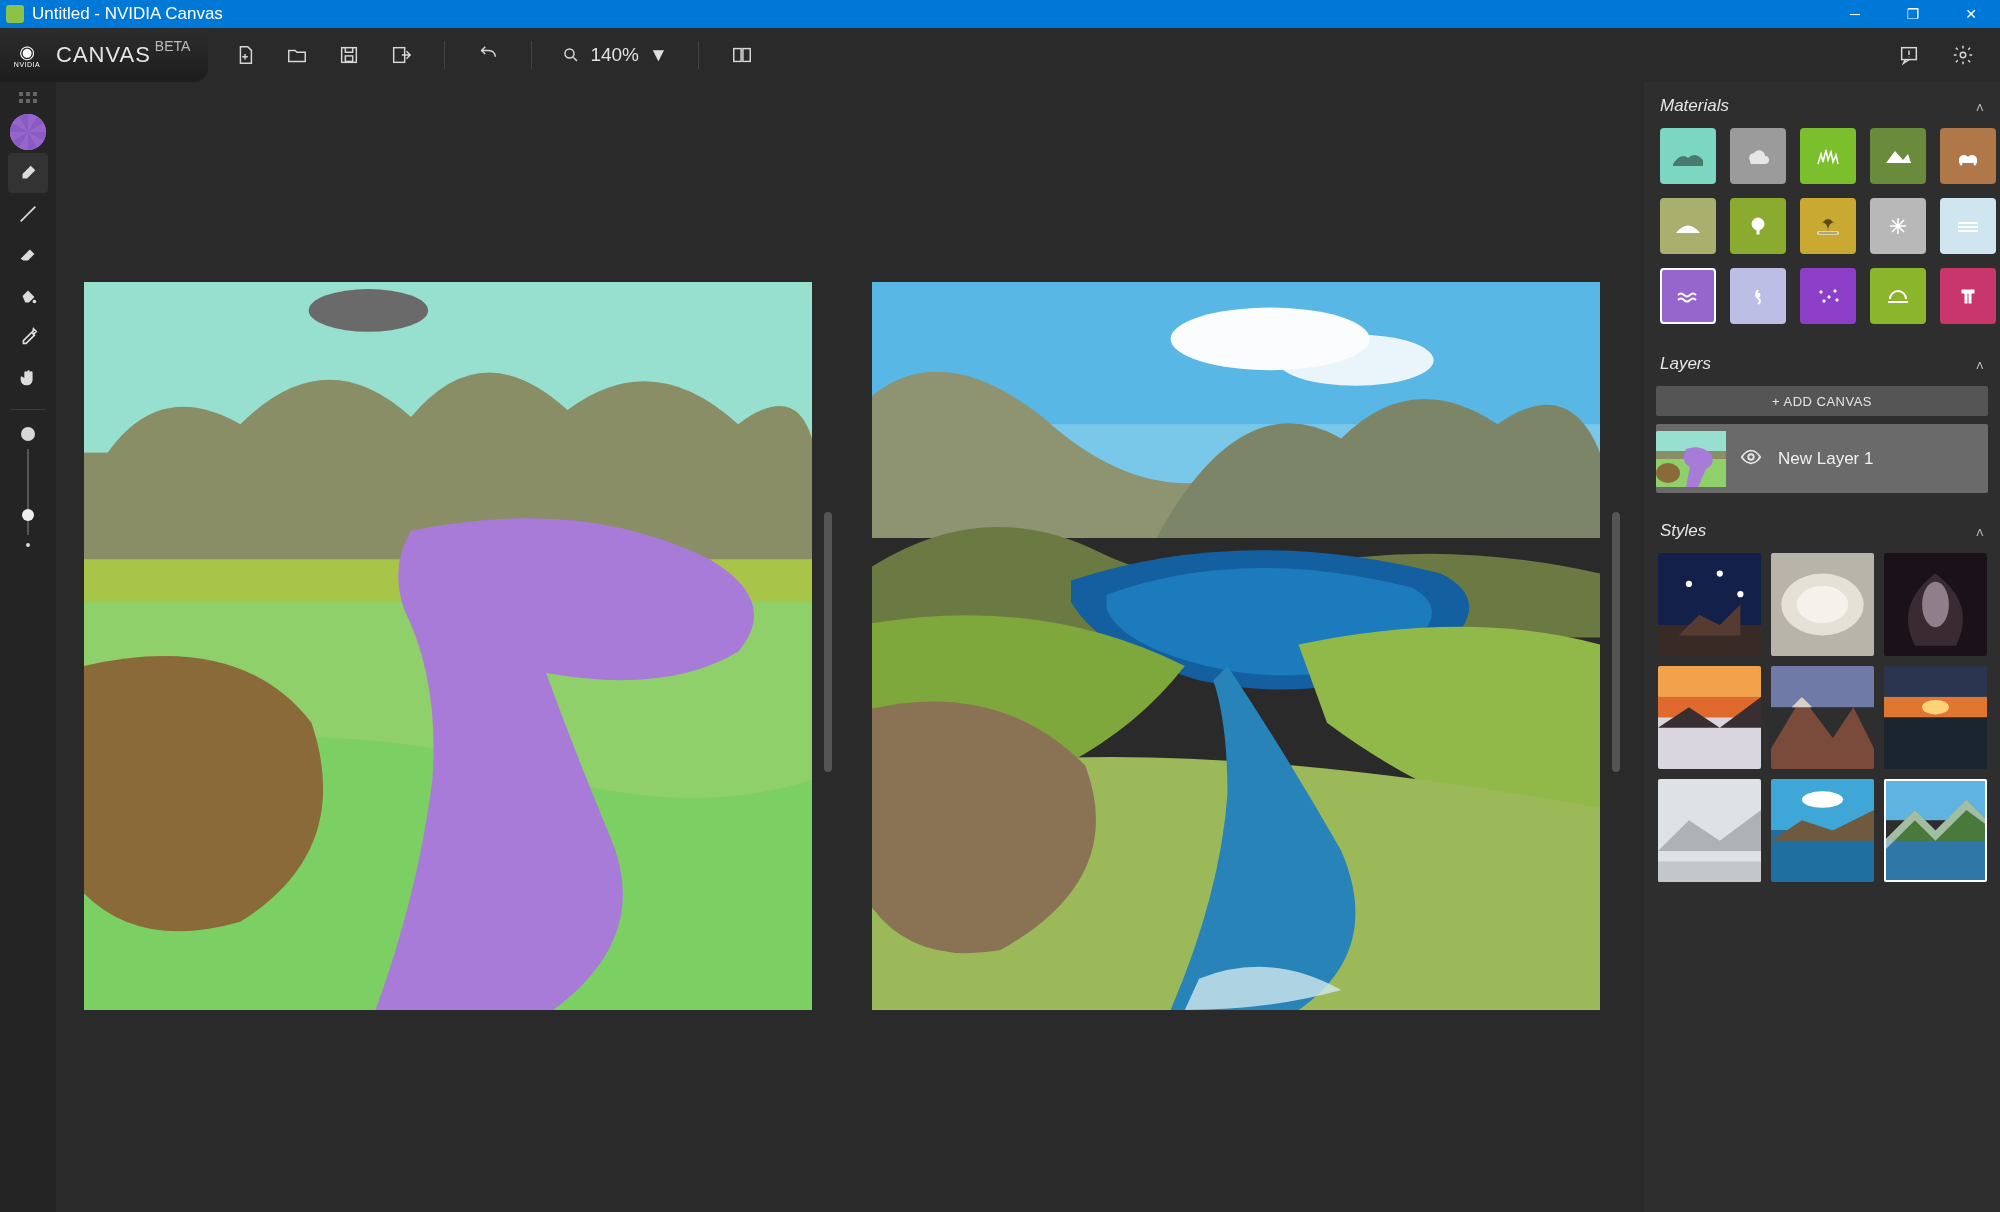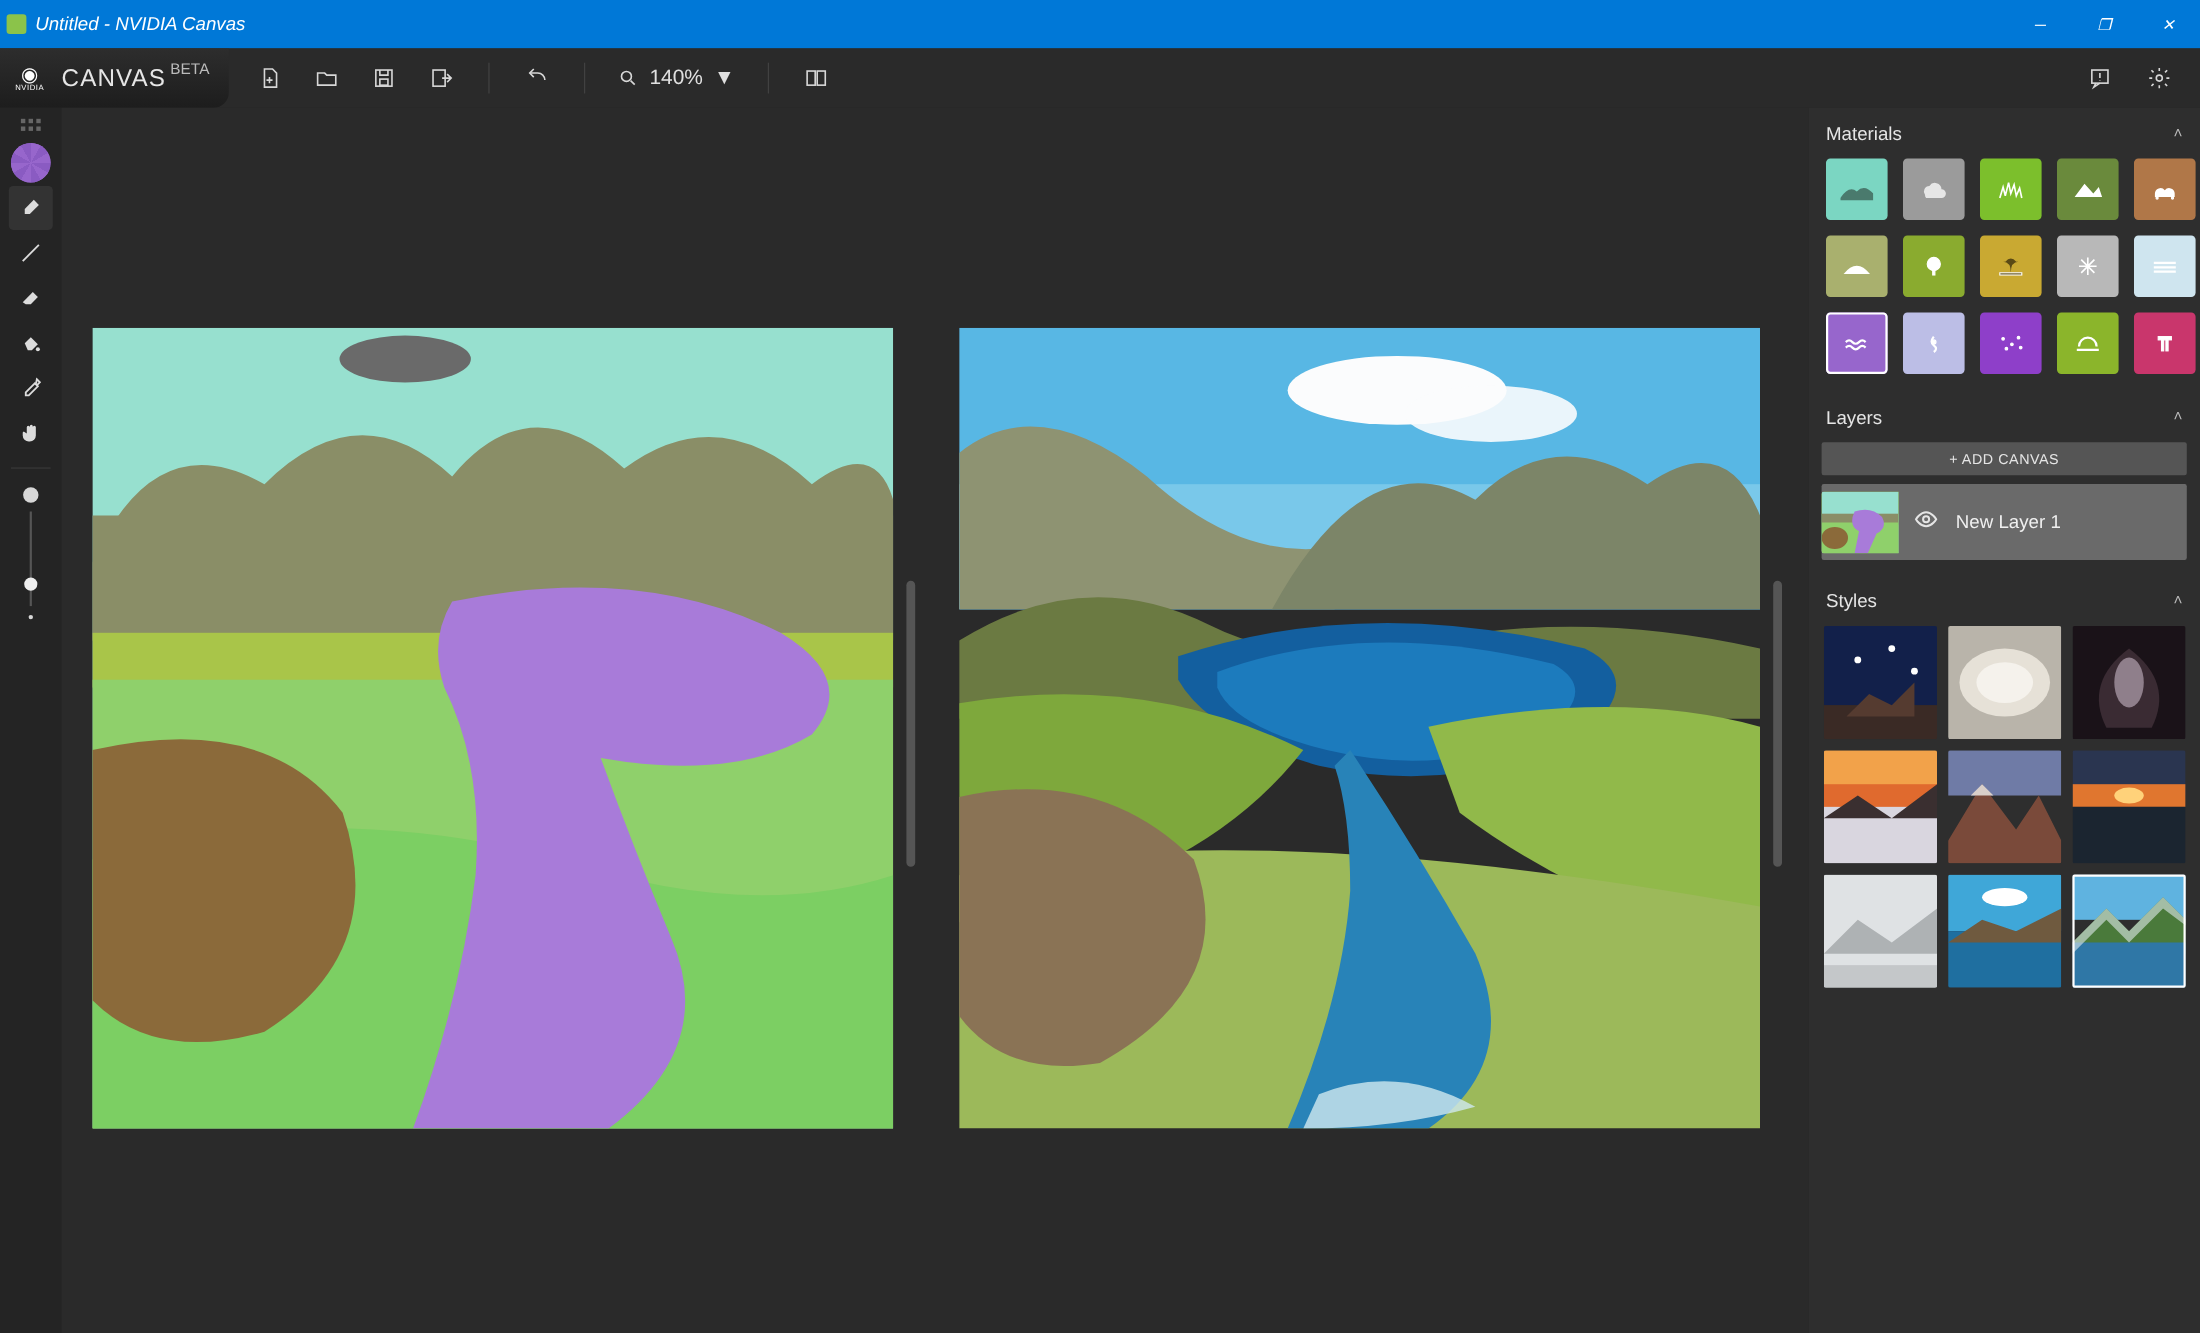--- a/index.html
+++ b/index.html
@@ -1,19 +1,19 @@
 <!DOCTYPE html>
 <html><head>
 <meta charset="utf-8">
 <style>
 * { margin:0; padding:0; box-sizing:border-box; font-family:"Segoe UI",Arial,sans-serif; }
 body { background:#2a2a2a; color:#ccc; overflow:hidden; width:2000px; height:1212px; }
 
 
-.titlebar { height:44px; background:#0078d7; display:flex; align-items:center; color:#fff; font-size:17px; padding-left:6px;font-style:italic; }
+.titlebar { height:28px; background:#0078d7; display:flex; align-items:center; color:#fff; font-size:17px; padding-left:6px; }
 .titlebar .appicon { width:18px; height:18px; margin-right:8px; background:#8bc34a; border-radius:3px; display:inline-block; }
 .titlebar .spacer { flex:1; }
 .titlebar .winbtn { width:58px; height:28px; display:flex; align-items:center; justify-content:center; font-size:14px; }
 
 
 .toolbar { height:54px; background:#2a2a2a; display:flex; align-items:center; }
 .brand { display:flex; align-items:center; background:linear-gradient(180deg,#2d2d2d 0%,#1d1d1d 100%); height:54px; padding:0 18px 0 10px; border-bottom-right-radius:14px; }
 .brand .nvlogo { width:34px; height:34px; margin-right:12px; display:flex; flex-direction:column; align-items:center; justify-content:center; }
 .brand .nvlogo .eye { color:#fff; font-size:18px; line-height:1; }
 .brand .nvlogo .nvtxt { color:#fff; font-size:7px; letter-spacing:.5px; }
@@ -72,21 +72,21 @@
 .ph-hill2{fill:#91b94a;}
 .ph-ground{fill:#9cb95a;}
 .ph-rock{fill:#8a7355;}
 .ph-lake{fill:#135f9f;}
 .ph-lake2{fill:#1c7bbd;}
 .ph-river{fill:#2883b8;}
 .ph-foam{fill:#cfe8ef;}
 
 
 .panel { width:356px; background:#2e2e2e; display:flex; flex-direction:column; overflow:hidden; }
-.section-hdr { display:flex; align-items:flex-start; justify-content:space-between; padding:14px 16px 12px 16px; font-size:17px; color:#e5e5e5; }
+.section-hdr { display:flex; align-items:flex-end; justify-content:space-between; padding:14px 16px 12px 16px; font-size:17px; color:#e5e5e5;font-style:italic; }
 .section-hdr .chev { font-size:14px; color:#bbb; }
 .mat-grid { display:grid; grid-template-columns:repeat(5,56px); gap:14px; padding:0 16px 16px 16px; }
 .mat { width:56px; height:56px; border-radius:4px; display:flex; align-items:center; justify-content:center; cursor:pointer; position:relative; }
 .mat.selected { outline:2px solid #fff; outline-offset:-2px; background:#9766cc; }
 .mat svg { width:30px; height:22px; fill:#fff; stroke:#fff; }
 
 .layers { padding:0 12px 14px 12px; }
 .add-layer { background:#555; color:#e5e5e5; font-size:13px; height:30px; display:flex; align-items:center; justify-content:center; border-radius:2px; cursor:pointer; letter-spacing:.5px; }
 .layer { display:flex; align-items:center; background:#6a6a6a; margin-top:8px; height:69px; border-radius:2px; cursor:pointer; }
 .layer .thumb { width:70px; height:56px; background:#8fd06b; position:relative; border-top-left-radius:2px; border-bottom-left-radius:2px; overflow:hidden; }

